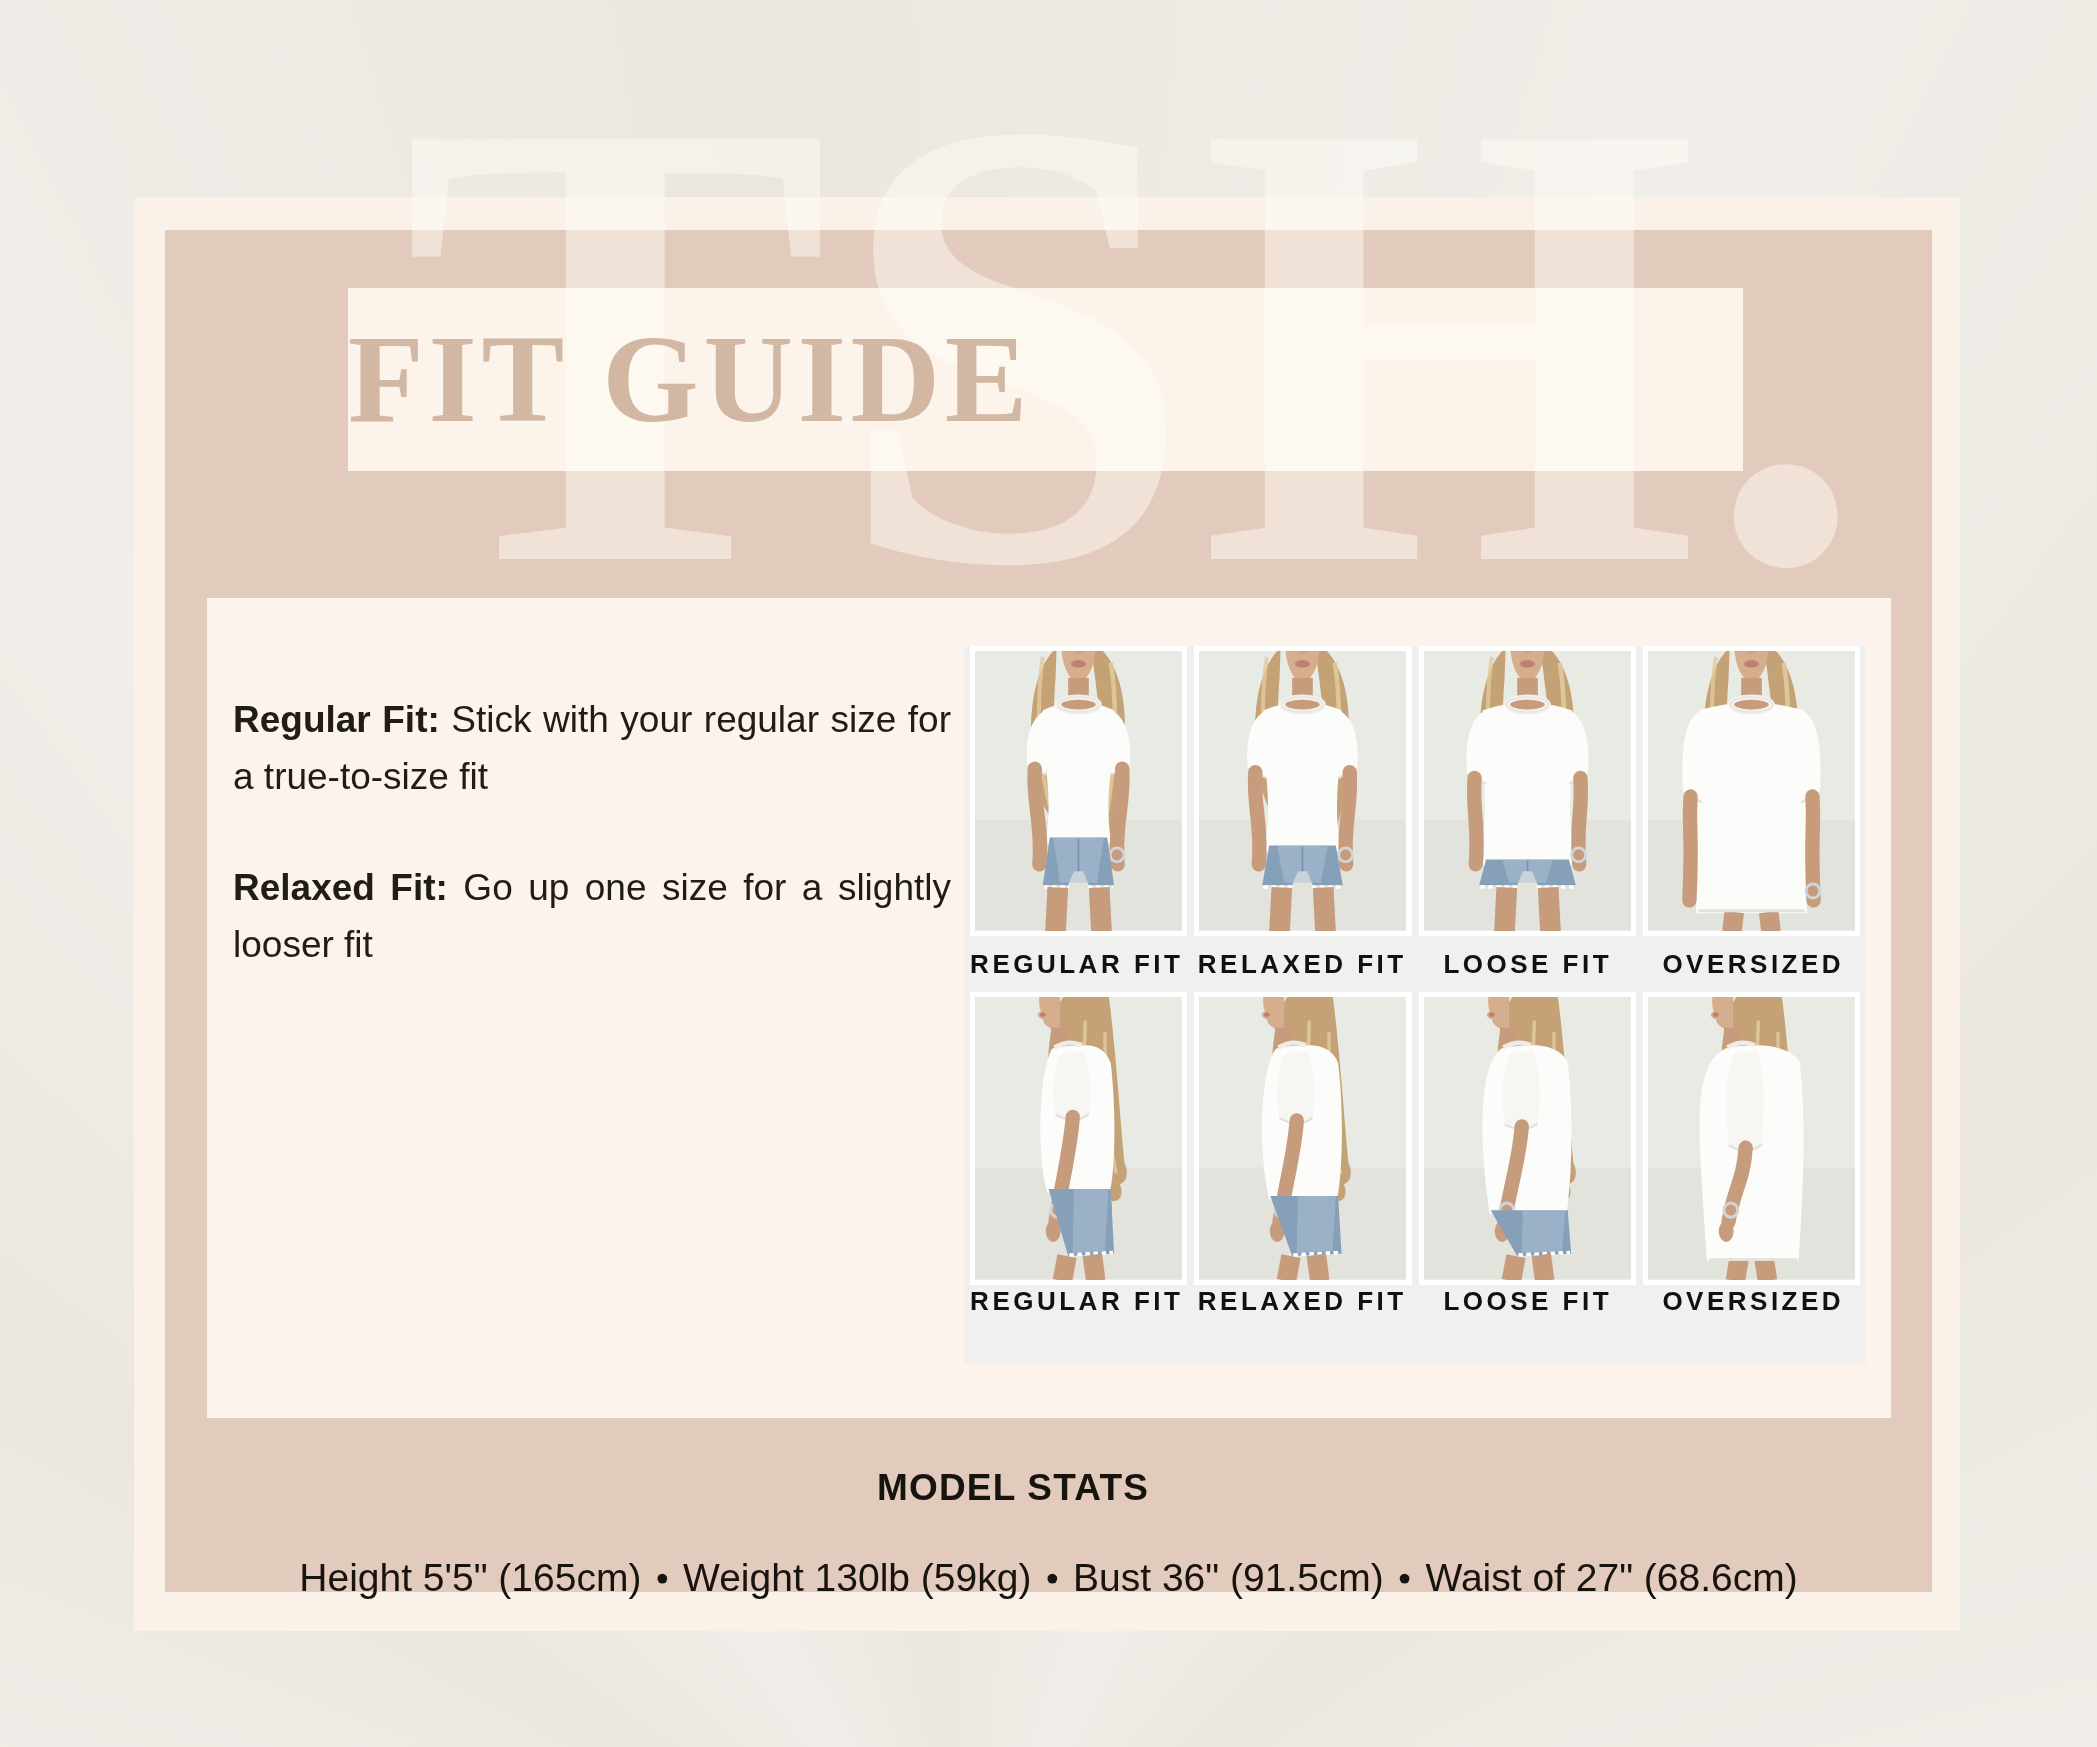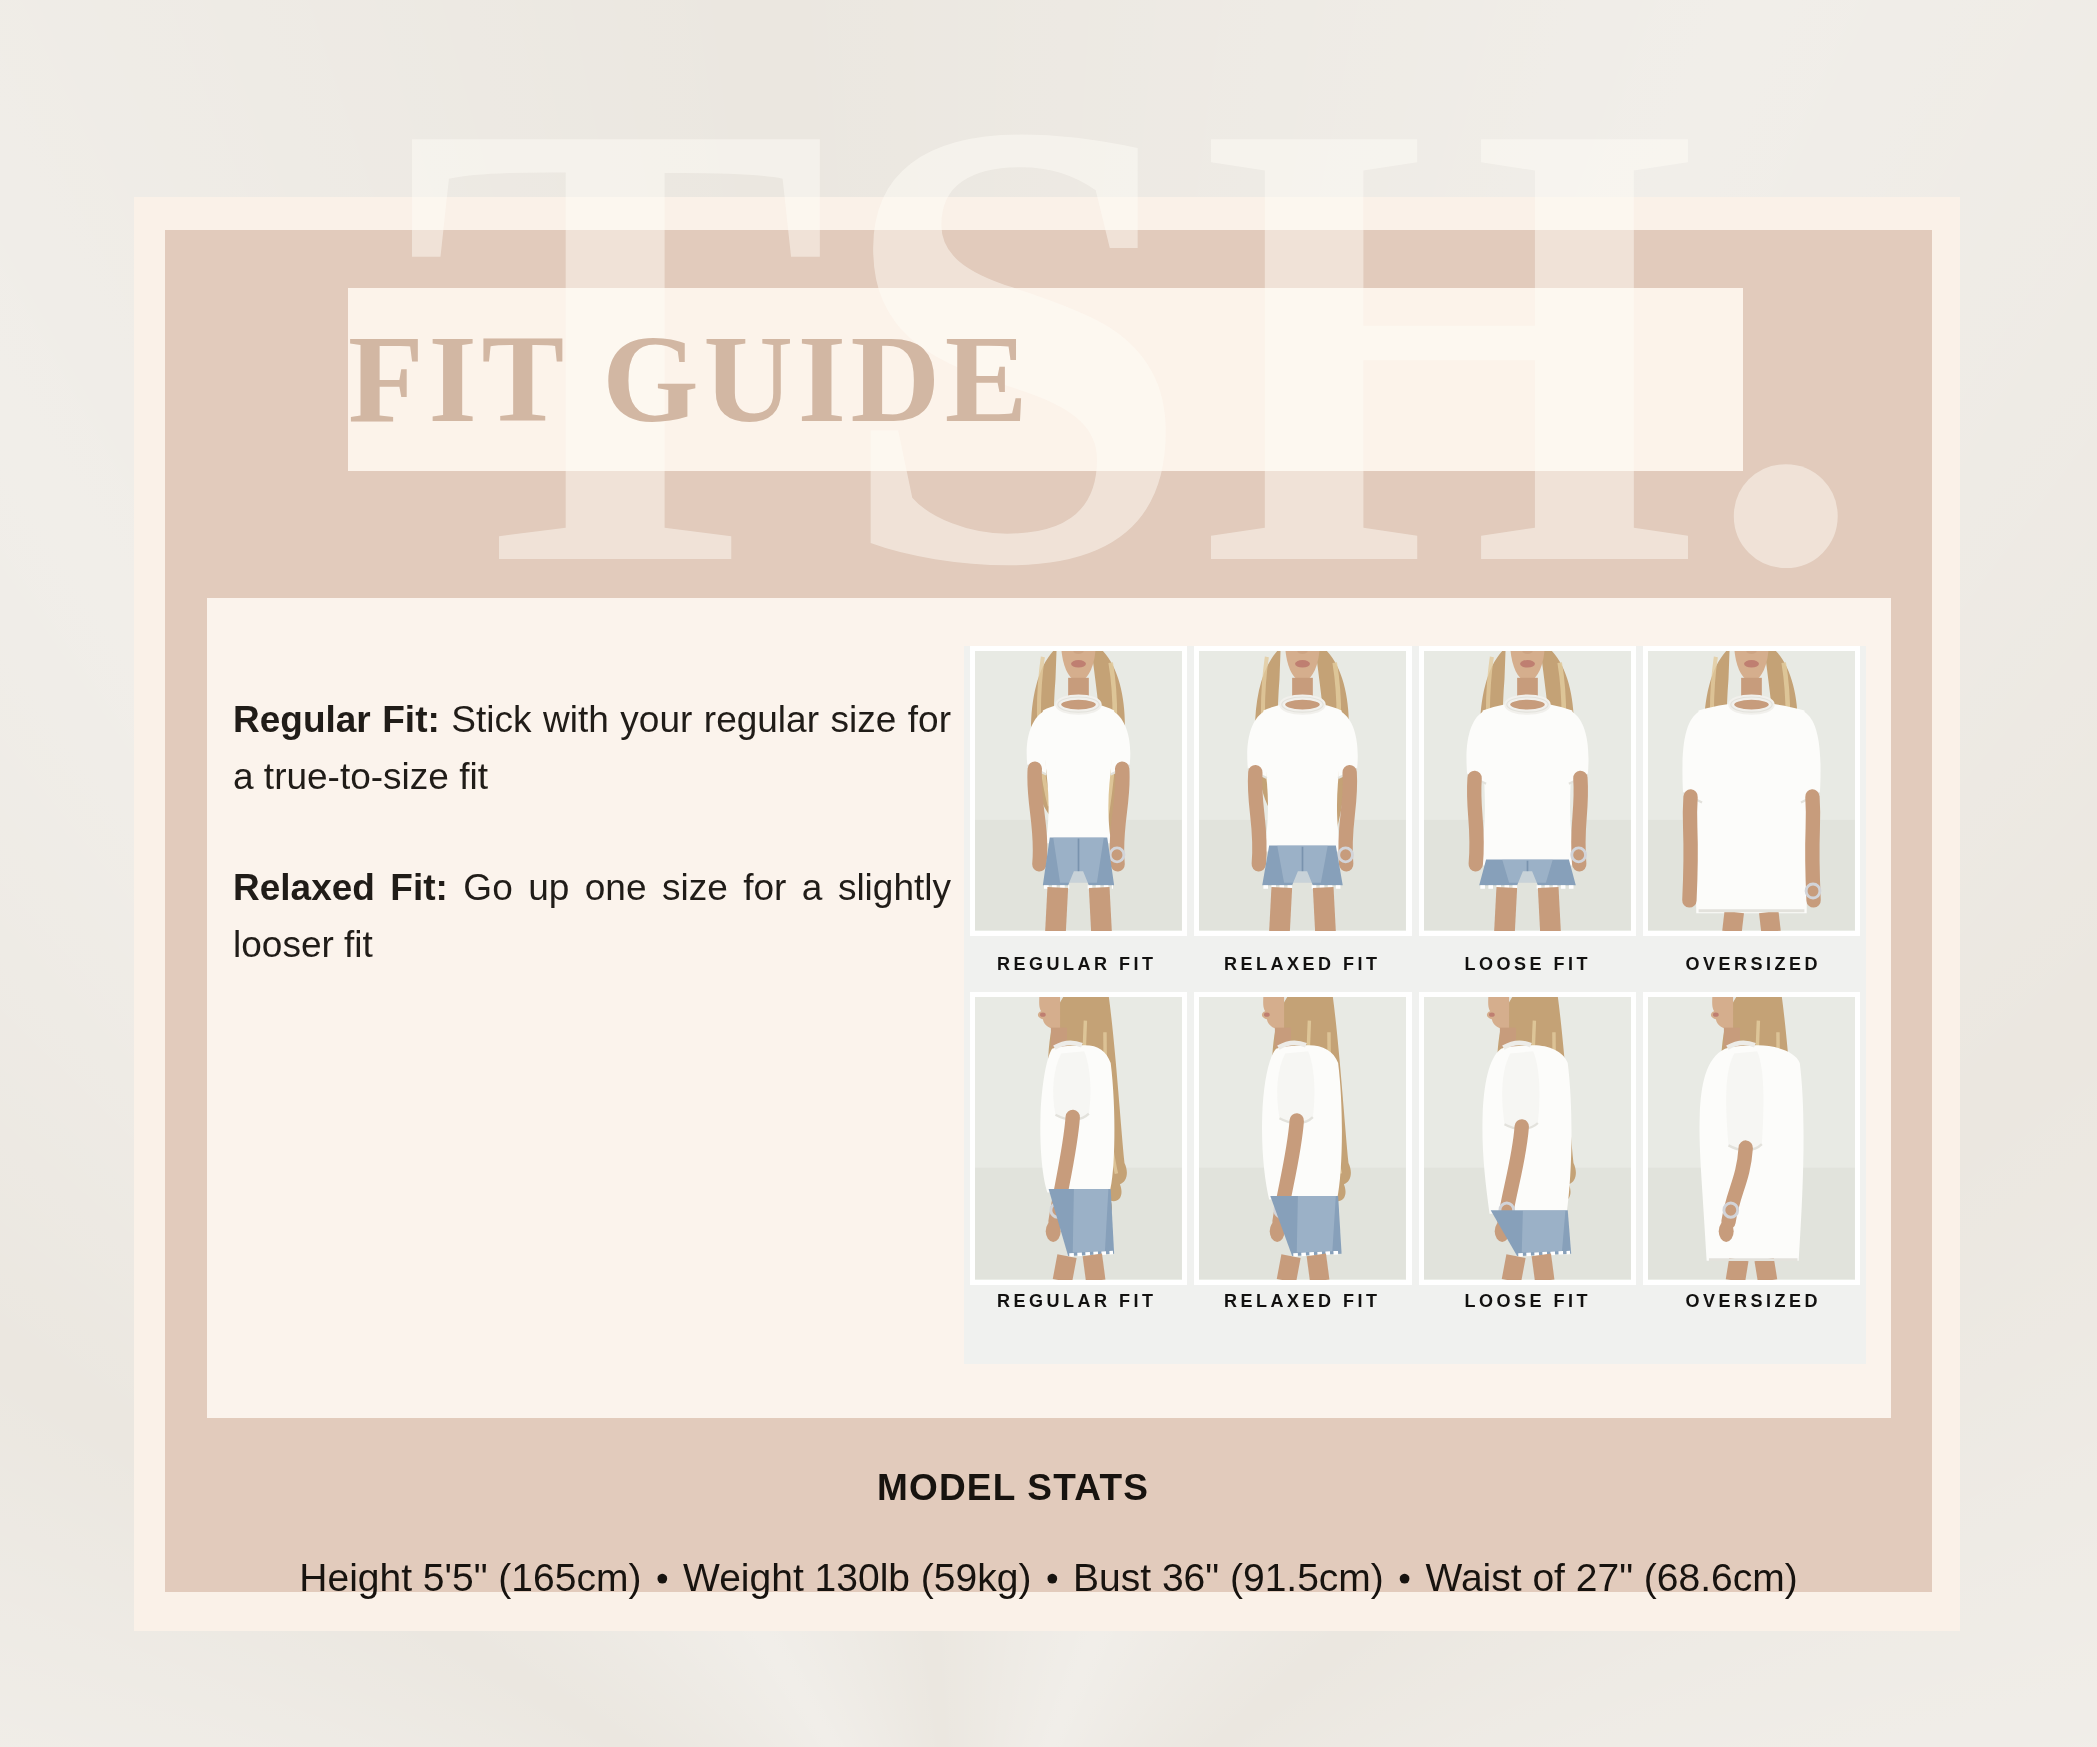--- a/index.html
+++ b/index.html
@@ -45,21 +45,21 @@
   .g-headers{height:47px;display:flex;align-items:center;}
   .g-headers span{flex:1;text-align:center;font-weight:700;font-size:26px;letter-spacing:1.7px;color:#0E0D0C;}
   .g-row{display:flex;gap:7px;padding:0 5.8px;box-sizing:border-box;}
   .g-row.r1{height:290px;}
   .g-row.r2{height:293px;}
   .cell{flex:1;background:#FFFFFF;padding:5.2px;box-sizing:border-box;}
   .cell svg{display:block;width:100%;height:100%;}
   .g-caps{display:flex;align-items:center;}
   .g-caps.c1{height:56px;}
   .g-caps.c2{height:33px;}
-  .g-caps span{flex:1;text-align:center;font-weight:700;font-size:18px;letter-spacing:3.5px;color:#121110;}
+  .g-caps span{flex:1;text-align:center;font-weight:700;font-size:26px;letter-spacing:3.5px;color:#121110;}
   .stats-title{
     position:absolute;left:0;top:1464px;width:2026px;height:47px;
     text-align:center;font-weight:700;font-size:37px;letter-spacing:1.2px;line-height:47px;color:#17130F;
   }
   .stats-line{
     position:absolute;left:0;top:1554px;width:2097px;height:47px;
     text-align:center;font-size:39px;line-height:47px;color:#17130F;white-space:nowrap;
   }
   .stats-line .bullet{font-size:0.58em;vertical-align:middle;margin:0 14px;position:relative;top:-3.5px;}
 </style>

